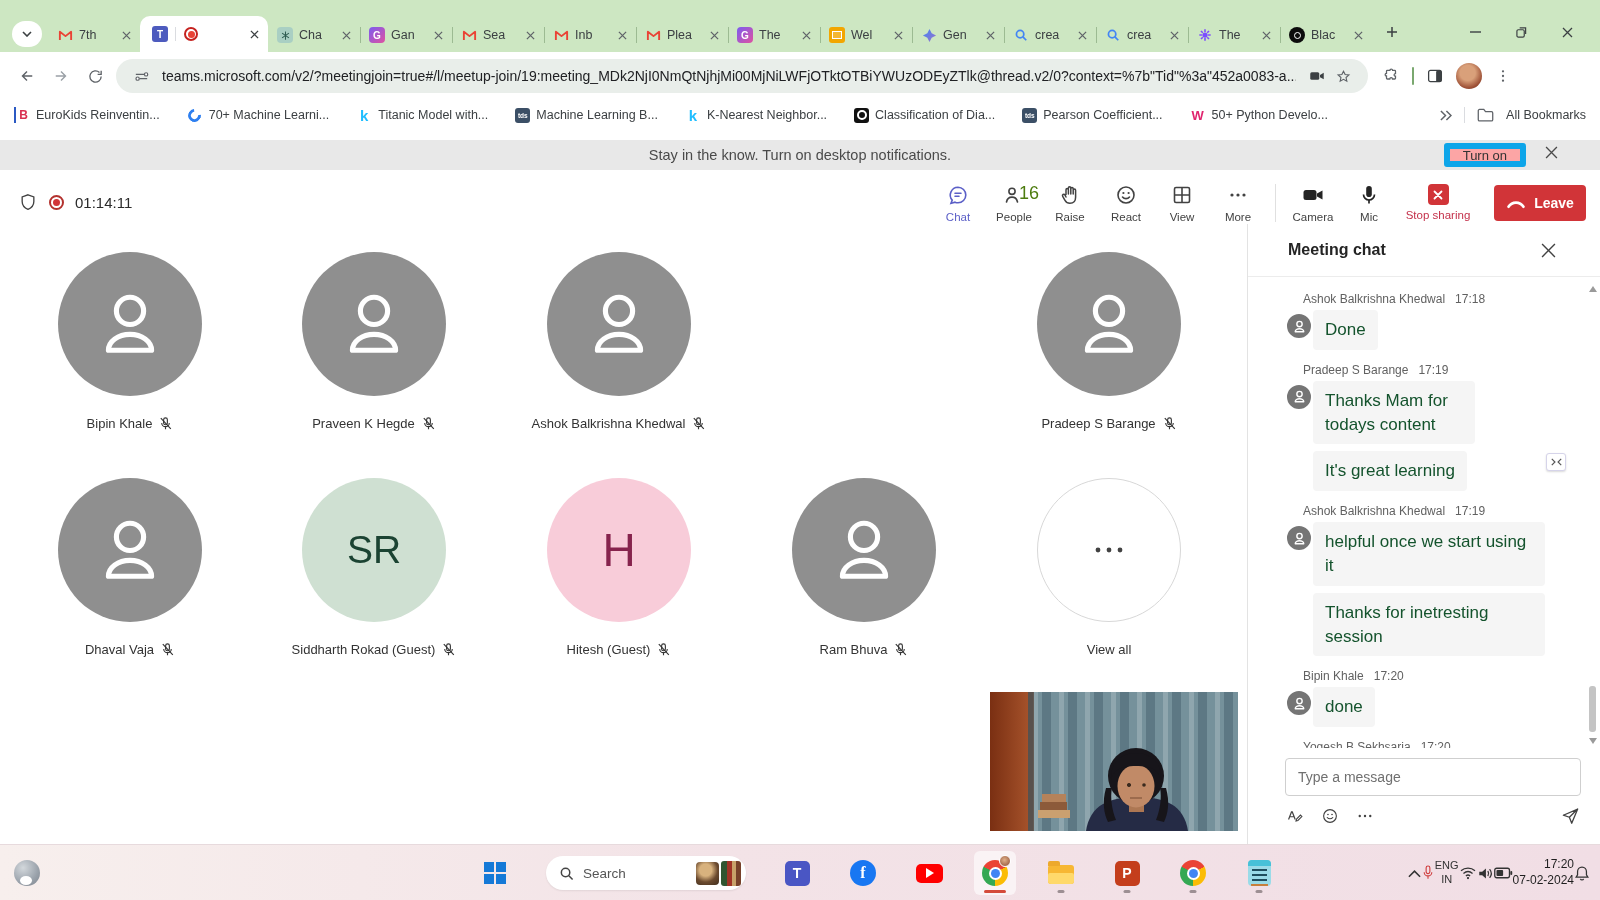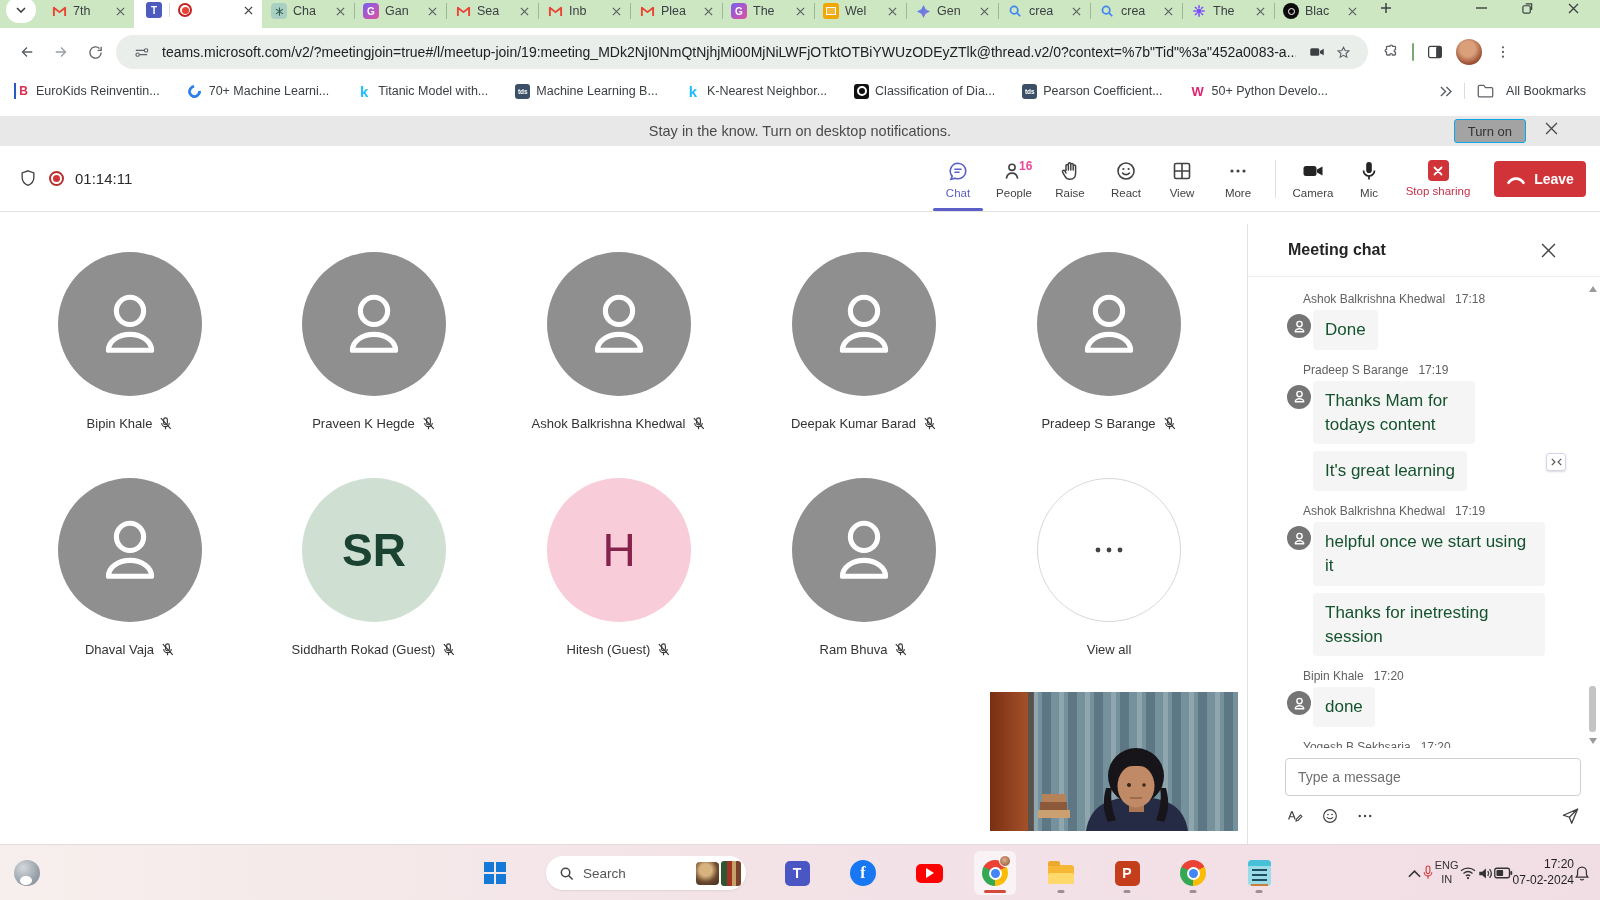--- a/index.html
+++ b/index.html
@@ -1,20 +1,20 @@
 <!DOCTYPE html>
 <html><head>
 <meta charset="utf-8">
 <style>
 *{box-sizing:border-box;margin:0;padding:0}
 body{width:1600px;height:900px;position:relative;overflow:hidden;background:#fff;font-family:"Liberation Sans",sans-serif;color:#202124}
 svg{display:block}
 
 
-#tabstrip{height:28px;background:#cde7c2;display:flex;align-items:flex-end;padding:0 4px}
+#tabstrip{height:52px;background:#cde7c2;display:flex;align-items:flex-end;padding:0 10px}
 .tsearch{width:30px;height:26px;margin:0 6px 5px 2px;background:#fff;border-radius:13px;display:flex;align-items:center;justify-content:center}
 .tab{width:92px;height:34px;display:flex;align-items:center;padding:0 6px 0 9px;position:relative;color:#3c4043}
 .tab.dv::before{content:"";position:absolute;left:0;top:9px;width:1px;height:16px;background:#9cbb92}
 .tab.active{width:128px;background:#fff;border-radius:10px 10px 0 0;height:36px;padding-left:12px}
 .ttitle{font-size:12.5px;margin:0 3px 0 6px;white-space:nowrap;overflow:hidden;flex:1}
 .tclose{margin-left:auto;display:flex;align-items:center;justify-content:center;width:16px;height:16px;border-radius:8px}
 .ticon{width:16px;height:16px;flex:0 0 auto;display:flex;align-items:center;justify-content:center;position:relative}
 .ic-teams{background:#4d5bbe;border-radius:3px}.ic-teams::after{content:"T";color:#fff;font-size:10px;font-weight:700}
 .ic-rec{width:14px;height:14px;border:2.5px solid #c5221f;border-radius:50%;position:relative;margin-left:8px}
 .ic-rec::after{content:"";position:absolute;inset:1.5px;background:#e94235;border-radius:50%}
@@ -46,46 +46,46 @@
 .bi-k{color:#20beff;font-weight:700;font-size:15px}.bi-k::after{content:"k"}
 .bi-tds{background:#3b4f66;color:#fff;font-size:6.5px;font-weight:700;width:15px;height:15px;border-radius:3px;display:flex;align-items:center;justify-content:center}.bi-tds::after{content:"tds"}
 .bi-cam{background:#111;border-radius:3px;width:15px;height:15px;display:flex;align-items:center;justify-content:center}.bi-cam::after{content:"";width:6px;height:6px;border:2px solid #fff;border-radius:50%}
 .bi-w{color:#e0256f;font-weight:800;font-size:13px}.bi-w::after{content:"W"}
 #bmright{margin-left:auto;display:flex;align-items:center;gap:12px}
 .vdiv-s{width:1px;height:16px;background:#dadce0}
 
 
 #banner{height:30px;background:#e8e8e8;margin-top:10px;display:flex;align-items:center;justify-content:center;position:relative}
 #bannertext{font-size:14.5px;color:#4a4a4a}
-#turnon{position:absolute;right:74px;top:3px;height:24px;background:#a3a3a3;border:1px solid #0ea5e9;border-radius:3px;padding:0 13px;font-size:13px;color:#333;display:flex;align-items:center}
+#turnon{position:absolute;right:74px;top:3px;height:24px;background:#fca5a5;border:6px solid #0ea5e9;border-radius:3px;padding:0 13px;font-size:13px;color:#333;display:flex;align-items:center}
 #bannerclose{position:absolute;right:42px;top:6px}
 
 
 #meetbar{height:66px;background:#fff;border-bottom:1px solid #e3e3e3;position:relative}
 .mbleft{position:absolute;left:18px;top:0;height:100%;display:flex;align-items:center;gap:11px}
 #timer{font-size:15px;color:#2b2b2b}
 .recdot{width:15px;height:15px;border:2.5px solid #b3322e;border-radius:50%;display:flex;align-items:center;justify-content:center}
 .recdot::after{content:"";width:7px;height:7px;background:#d13438;border-radius:50%}
 .mbctr{position:absolute;right:14px;top:0;height:100%;display:flex;align-items:center}
 .mbtn{width:56px;height:100%;display:flex;flex-direction:column;align-items:center;justify-content:center;gap:4px;position:relative;color:#424242}
 .mbtn .lbl{font-size:11.5px;white-space:nowrap}
 .mbtn.active{color:#5b5fc7}
 .mbtn.active::after{content:"";position:absolute;bottom:0;left:3px;right:3px;height:3px;background:#5b5fc7;border-radius:2px}
 .mbtn.stop{width:82px;color:#c4314b}
-.badge{position:absolute;top:13px;left:33px;font-weight:700;font-size:12px;color:#ec4899}
+.badge{position:absolute;top:13px;left:33px;font-weight:400;font-size:18px;color:#4d7c0f}
 .vdiv{width:1px;height:38px;background:#e0e0e0;margin:0 9px}
 #leavebtn{width:92px;height:36px;background:#d13438;border-radius:4px;display:flex;align-items:center;justify-content:center;gap:8px;color:#fff;font-size:14px;font-weight:600;margin-left:15px}
 .stopic{width:21px;height:21px;background:#d13438;border-radius:4px;display:flex;align-items:center;justify-content:center}
 
 
 #stage{position:absolute;top:224px;left:0;width:1247px;height:620px;background:#fff}
 .tile{position:absolute;width:230px;text-align:center}
 .pavatar{width:144px;height:144px;border-radius:50%;margin:0 auto;display:flex;align-items:center;justify-content:center}
 .pav-gray{background:#8f8f8f}
-.pav-sr{background:#cfe0d2;color:#1b4332;font-size:46px;font-weight:700}
+.pav-sr{background:#cfe0d2;color:#1b4332;font-size:39px;font-weight:400}
 .pav-h{background:#f8ccd9;color:#86234d;font-size:46px;font-weight:500}
 .pav-view{background:#fff;border:1px solid #d8d8d8}
 .pname{margin-top:20px;font-size:13px;color:#333;display:flex;align-items:center;justify-content:center;gap:6px}
 #selfview{position:absolute;left:990px;top:468px;width:248px;height:139px;overflow:hidden}
 
 
 #chatpanel{position:absolute;top:224px;right:0;width:353px;height:620px;background:#fff;border-left:1px solid #e3e3e3}
 #chead{height:53px;display:flex;align-items:center;padding:0 44px 0 40px;border-bottom:1px solid #ececec}
 #ctitle{font-size:16px;font-weight:700;color:#242424;flex:1}
 #msgs{position:absolute;top:54px;left:37px;right:30px;bottom:96px;padding-top:14px;overflow:hidden}
@@ -623,36 +623,20 @@
     <div class="pname">
         <span>Ashok Balkrishna Khedwal</span>
         <svg width="15" height="15" viewBox="0 0 24 24">
           <path d="M12 3a3 3 0 0 1 3 3v5a3 3 0 0 1-6 0V6a3 3 0 0 1 3-3z" fill="none" stroke="#333" stroke-width="1.8"></path>
           <path d="M6 11a6 6 0 0 0 12 0M12 17v4" fill="none" stroke="#333" stroke-width="1.8"></path>
           <path d="M4.5 3.5l16 17" stroke="#333" stroke-width="1.8"></path>
         </svg>
       </div>
   </div>
 
-  <div class="tile" style="left:749px;top:28px">
-    <div class="pavatar pav-gray">
-        <svg viewBox="0 0 96 96" width="90" height="90">
-          <circle cx="48" cy="34" r="14.5" fill="none" stroke="#fff" stroke-width="5.5"></circle>
-          <path d="M25 76a23 17 0 0 1 46 0z" fill="none" stroke="#fff" stroke-width="5.5" stroke-linejoin="round"></path>
-        </svg>
-      </div>
-    <div class="pname">
-        <span>Deepak Kumar Barad</span>
-        <svg width="15" height="15" viewBox="0 0 24 24">
-          <path d="M12 3a3 3 0 0 1 3 3v5a3 3 0 0 1-6 0V6a3 3 0 0 1 3-3z" fill="none" stroke="#333" stroke-width="1.8"></path>
-          <path d="M6 11a6 6 0 0 0 12 0M12 17v4" fill="none" stroke="#333" stroke-width="1.8"></path>
-          <path d="M4.5 3.5l16 17" stroke="#333" stroke-width="1.8"></path>
-        </svg>
-      </div>
-  </div>
 
   <div class="tile" style="left:994px;top:28px">
     <div class="pavatar pav-gray">
         <svg viewBox="0 0 96 96" width="90" height="90">
           <circle cx="48" cy="34" r="14.5" fill="none" stroke="#fff" stroke-width="5.5"></circle>
           <path d="M25 76a23 17 0 0 1 46 0z" fill="none" stroke="#fff" stroke-width="5.5" stroke-linejoin="round"></path>
         </svg>
       </div>
     <div class="pname">
         <span>Pradeep S Barange</span>

